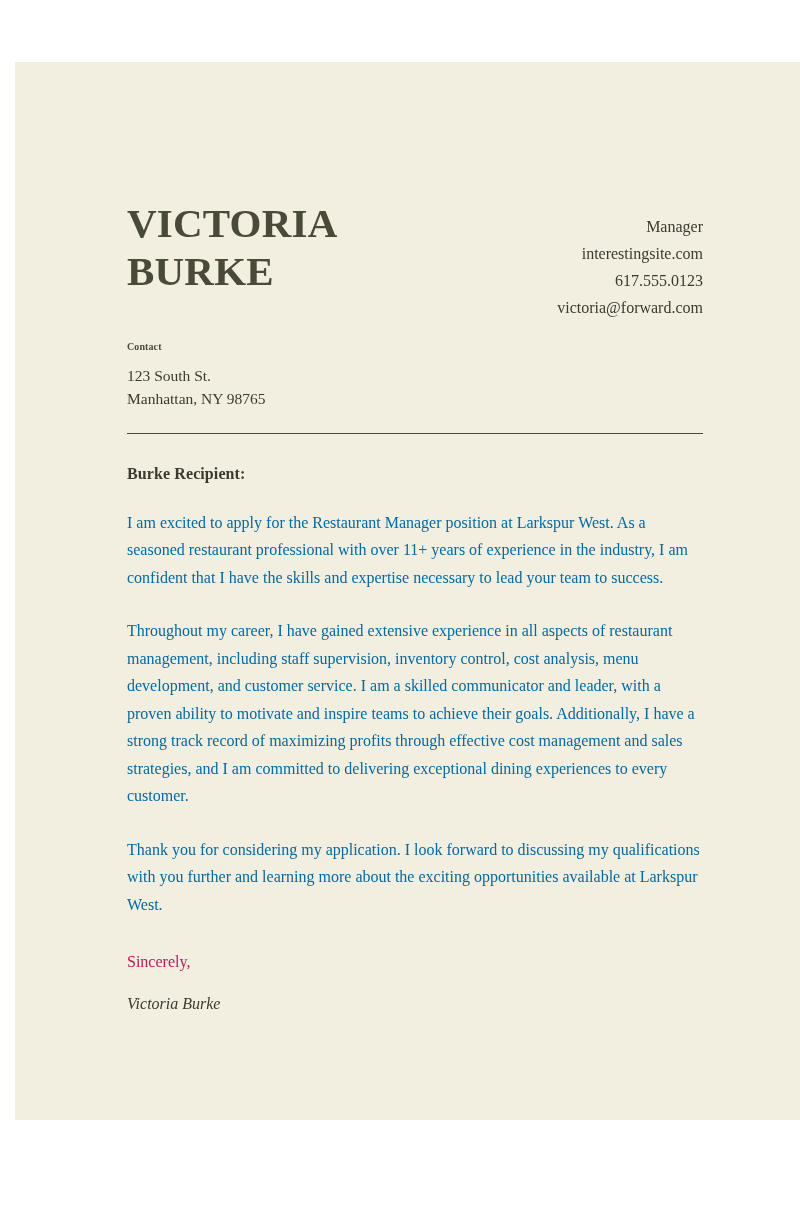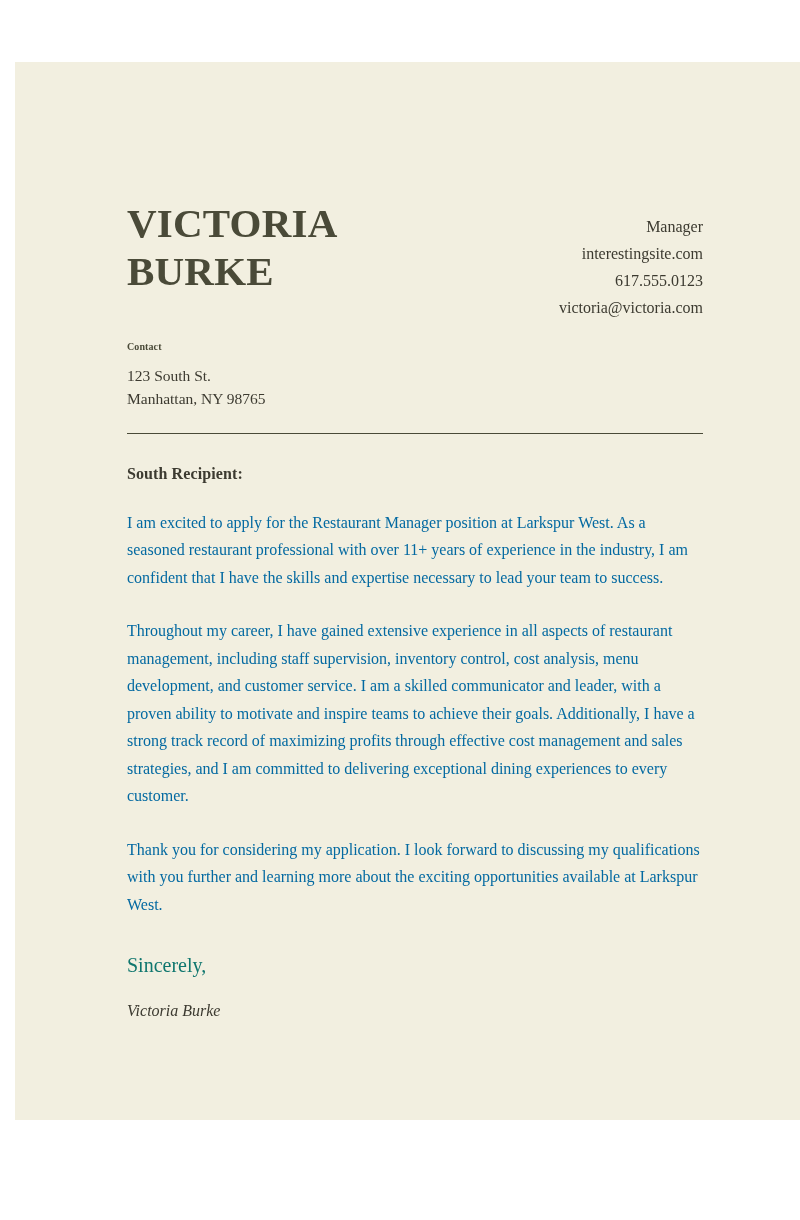--- a/index.html
+++ b/index.html
@@ -110,23 +110,23 @@
   .body-para {
     margin-top: 26px;
     font-size: 16px;
     line-height: 1.72;
     color: #0369a1;
     text-align: left;
   }
 
   .closing {
     margin-top: 30px;
-    font-size: 20px;
+    font-size: 16px;
     line-height: 1.72;
-    color: #0f766e;
+    color: #be185d;
   }
 
   .signature {
     margin-top: 14px;
     font-size: 16px;
     font-style: italic;
     line-height: 1.72;
     color: #3c3a30;
   }
 </style>
@@ -141,35 +141,35 @@
 
         <div class="name-block">
           <h1 class="name">VICTORIA
 BURKE</h1>
         </div>
 
         <div class="contact-right">
           <div class="contact-right-line">Manager</div>
           <div class="contact-right-line">interestingsite.com</div>
           <div class="contact-right-line">617.555.0123</div>
-          <div class="contact-right-line">victoria@victoria.com</div>
+          <div class="contact-right-line">victoria@forward.com</div>
         </div>
 
       </div>
 
       <div class="contact-left">
         <div class="contact-heading">Contact</div>
         <div class="contact-left-line">123 South St.</div>
         <div class="contact-left-line">Manhattan, NY 98765</div>
       </div>
 
       <hr class="divider">
     </div>
 
-    <div class="salutation">South Recipient:</div>
+    <div class="salutation">Burke Recipient:</div>
 
     <p class="body-para">I am excited to apply for the Restaurant Manager position at Larkspur West. As a seasoned restaurant professional with over 11+ years of experience in the industry, I am confident that I have the skills and expertise necessary to lead your team to success.</p>
     <p class="body-para">Throughout my career, I have gained extensive experience in all aspects of restaurant management, including staff supervision, inventory control, cost analysis, menu development, and customer service. I am a skilled communicator and leader, with a proven ability to motivate and inspire teams to achieve their goals. Additionally, I have a strong track record of maximizing profits through effective cost management and sales strategies, and I am committed to delivering exceptional dining experiences to every customer.</p>
     <p class="body-para">Thank you for considering my application. I look forward to discussing my qualifications with you further and learning more about the exciting opportunities available at Larkspur West.</p>
 
     <div class="closing">Sincerely,</div>
     <div class="signature">Victoria Burke</div>
 
   </div>
 </div>

